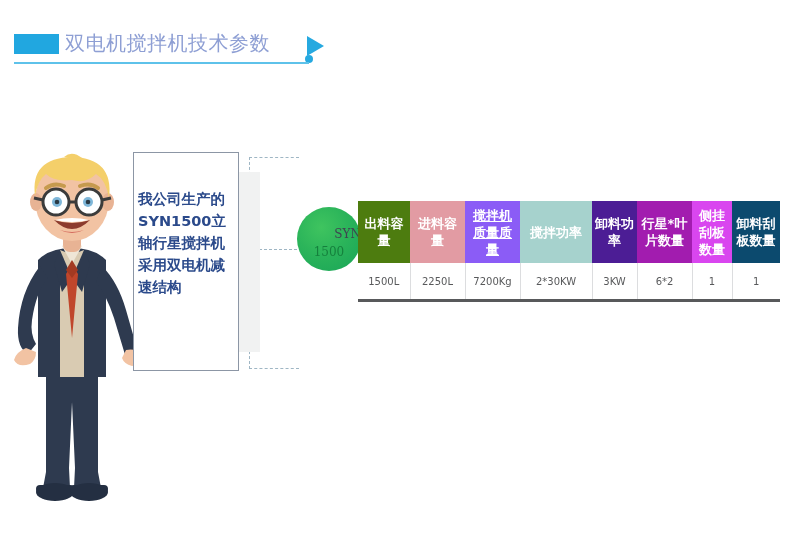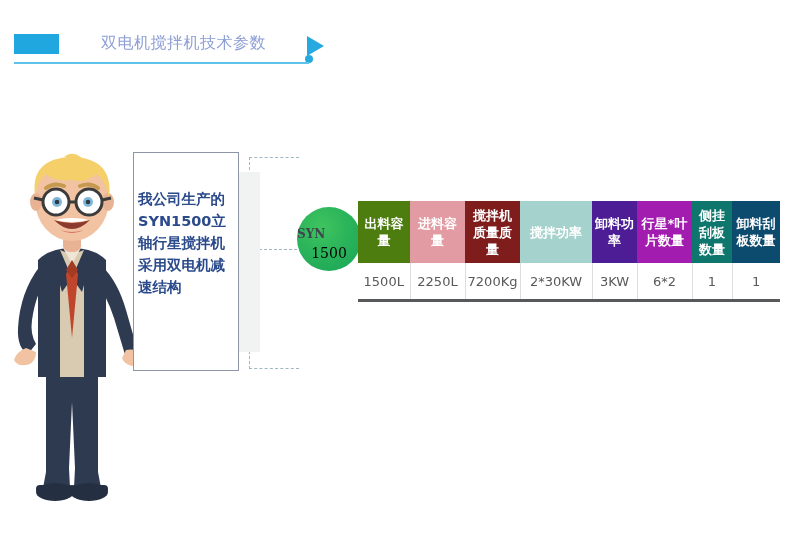--- a/index.html
+++ b/index.html
@@ -28,27 +28,26 @@
     left: 0px;
     top: 4px;
     width: 45px;
     height: 20px;
     background: #21a7e0;
   }
   #title-text {
     position: absolute;
     left: 51px;
     top: -3px;
-    font-size: 16px;
+    font-size: 20px;
     line-height: 32px;
     letter-spacing: 0.5px;
     color: #8e9fd4;
     white-space: nowrap;
     font-family: "DejaVu Sans", "Liberation Sans", sans-serif;
-    margin-left: 36px;
   }
   #title-arrow {
     position: absolute;
     left: 293px;
     top: 6px;
     width: 0;
     height: 0;
     border-top: 10px solid transparent;
     border-bottom: 10px solid transparent;
     border-left: 17px solid #26a9e0;
@@ -144,34 +143,34 @@
     width: 64px;
     height: 64px;
     border-radius: 50%;
     background: radial-gradient(circle at 38% 32%, #3fc45f 0%, #2bb45a 45%, #18a457 100%);
   }
   #badge-syn {
     position: absolute;
     left: 297px;
     top: 227px;
     width: 64px;
-    text-align: left;
+    text-align: right;
     font-size: 12px;
-    font-weight: bold;
+    font-weight: normal;
     color: #3f4450;
     font-family: "DejaVu Serif", "Liberation Serif", serif;
   }
   #badge-num {
     position: absolute;
     left: 297px;
     top: 245px;
     width: 64px;
     text-align: center;
-    font-size: 14px;
-    color: #000000;
+    font-size: 12px;
+    color: #15803d;
     font-family: "DejaVu Serif", "Liberation Serif", serif;
   }
 
   
   #spec-table {
     position: absolute;
     left: 358px;
     top: 201px;
     border-collapse: collapse;
     table-layout: fixed;
@@ -185,21 +184,21 @@
     line-height: 17px;
     font-weight: bold;
     padding: 2px 3px;
     font-family: "DejaVu Sans", "Liberation Sans", sans-serif;
   }
   #spec-table td {
     height: 34px;
     vertical-align: middle;
     text-align: center;
     color: #58595b;
-    font-size: 13px;
+    font-size: 10px;
     background: #ffffff;
     border-left: 1px solid #dcdddf;
     border-bottom: 3px solid #58595b;
     font-family: "DejaVu Sans", "Liberation Sans", sans-serif;
   }
   #spec-table td:first-child { border-left: none; }
 
   
   #person {
     position: absolute;
@@ -297,25 +296,25 @@
       <col style="width: 72px;">
       <col style="width: 45px;">
       <col style="width: 55px;">
       <col style="width: 40px;">
       <col style="width: 48px;">
     </colgroup>
   <thead>
     <tr>
         <th style="background: #4d7c0f;">出料容量</th>
         <th style="background: rgb(226, 155, 163); margin-top: 34px;">进料容量</th>
-        <th style="background: #7f1d1d;">搅拌机质量质量</th>
+        <th style="background: #8b5cf6; text-decoration: underline;">搅拌机质量质量</th>
         <th style="background: rgb(166, 210, 205);">搅拌功率</th>
         <th style="background: #4c1d95;">卸料功率</th>
         <th style="background: #a21caf;">行星*叶片数量</th>
-        <th style="background: #0f766e;">侧挂刮板数量</th>
+        <th style="background: #d946ef;">侧挂刮板数量</th>
         <th style="background: #0c4a6e;">卸料刮板数量</th>
       </tr>
   </thead>
   <tbody>
       <tr>
         <td>1500L</td>
         <td>2250L</td>
         <td>7200Kg</td>
         <td>2*30KW</td>
         <td>3KW</td>

